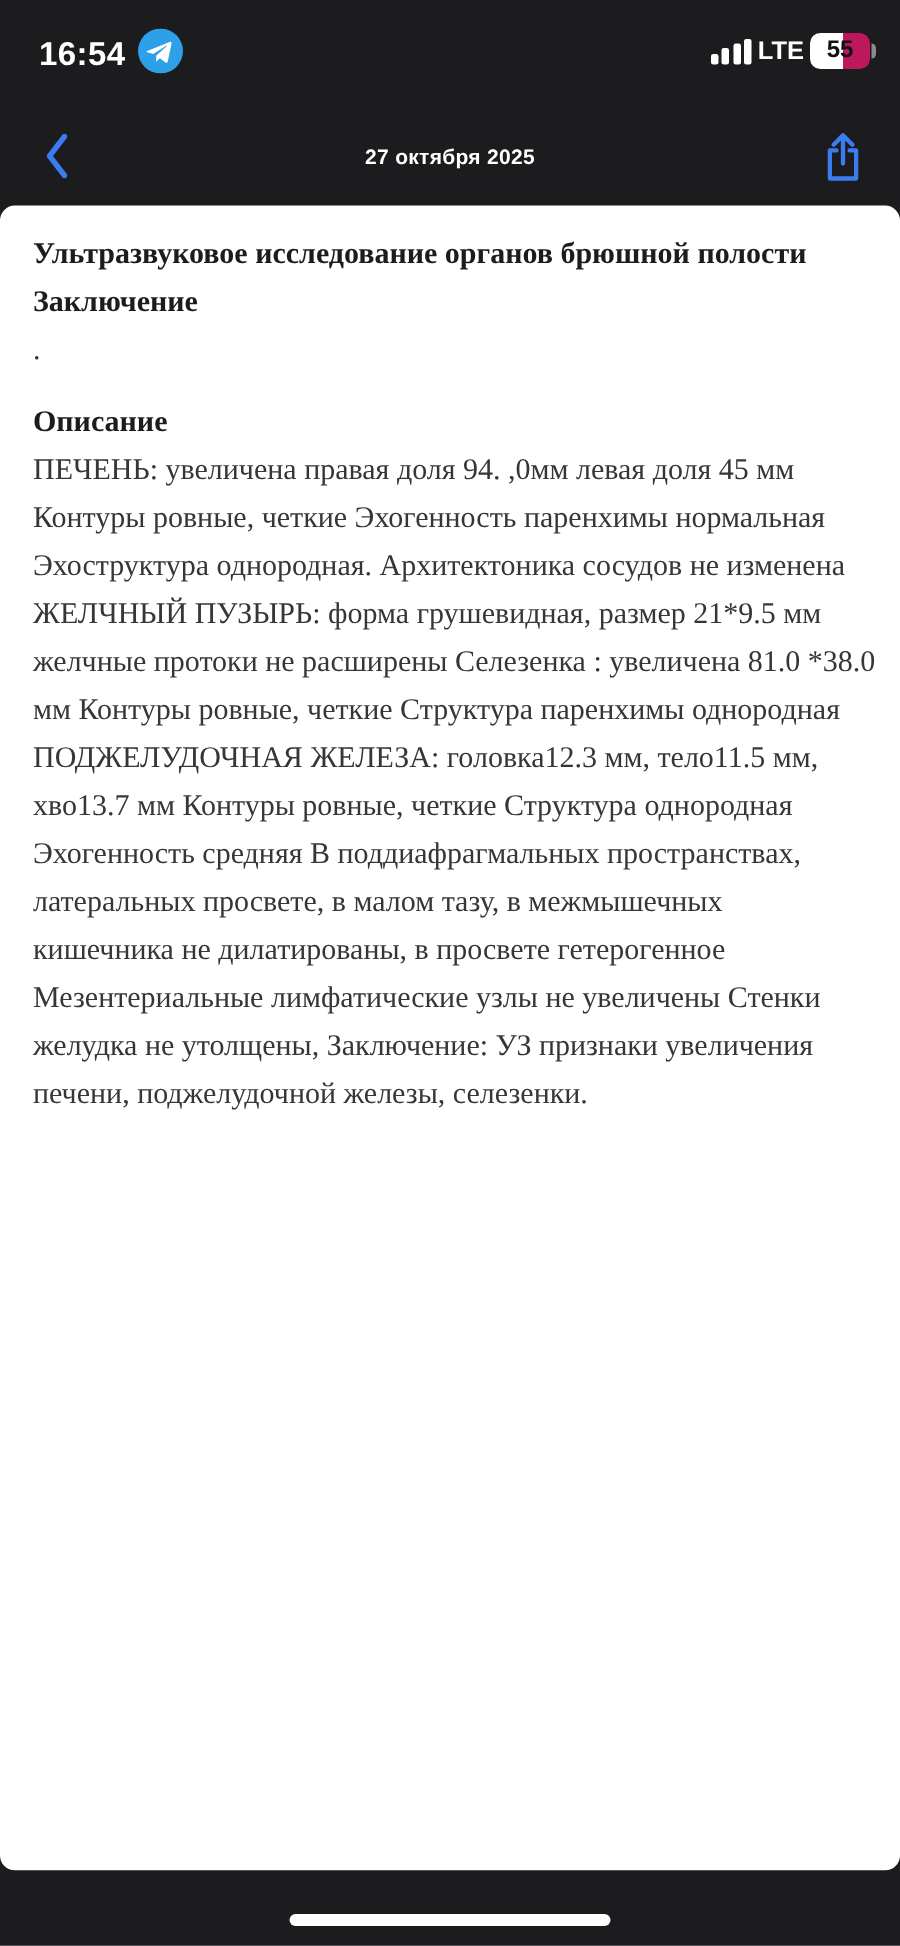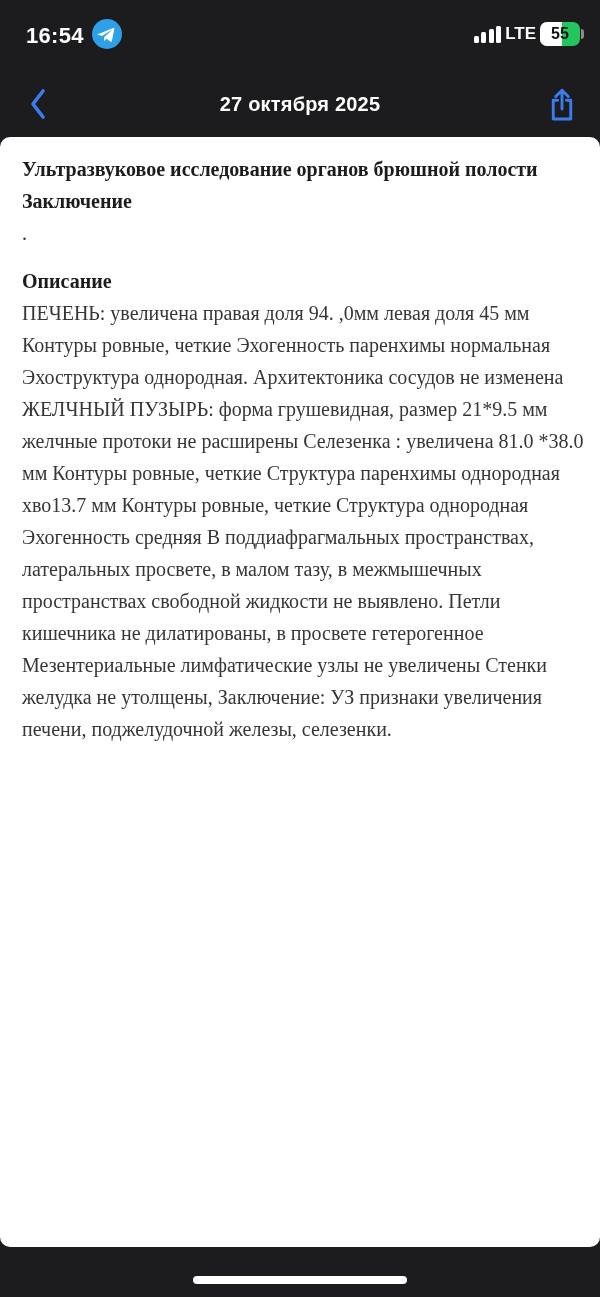--- a/index.html
+++ b/index.html
@@ -30,21 +30,21 @@
   .sb-right{display:flex;align-items:center;gap:4px;}
   .signal{display:flex;align-items:flex-end;gap:2.5px;height:18px;}
   .signal i{display:block;width:5px;background:#fff;border-radius:1.5px;}
   .signal i:nth-child(1){height:7px;}
   .signal i:nth-child(2){height:11px;}
   .signal i:nth-child(3){height:14px;}
   .signal i:nth-child(4){height:17px;}
   .carrier{font-size:17px;font-weight:600;color:#fff;}
   .battery{
     position:relative;width:40px;height:24px;border-radius:7px;
-    background:#22c55e;overflow:visible;
+    background:#be185d;overflow:visible;
   }
   .battery-fill{
     position:absolute;left:0;top:0;bottom:0;width:55%;
     background:#fff;border-radius:7px 0 0 7px;
   }
   .battery-num{
     position:absolute;inset:0;display:flex;align-items:center;justify-content:center;
     font-size:16px;font-weight:700;color:#111;z-index:2;
   }
   .battery-nub{
@@ -54,21 +54,21 @@
   
   .nav-bar{
     position:absolute;top:55px;left:0;right:0;height:82px;
     display:flex;align-items:center;padding:16px 14px 0 14px;
   }
   .nav-btn{
     width:48px;height:48px;background:none;border:none;cursor:pointer;
     display:flex;align-items:center;justify-content:center;
   }
   .nav-title{
-    flex:1;text-align:center;color:#fff;font-size:20px;font-weight:600;
+    flex:1;text-align:center;color:#fff;font-size:14px;font-weight:600;
     letter-spacing:.2px;
   }
   
   .page{
     position:absolute;top:137px;left:0;width:600px;height:1110px;
     background:var(--page-bg);border-radius:10px;
     padding:16px 20px 0 22px;
     font-family:"Liberation Serif", serif;
   }
   .doc-heading{
@@ -139,24 +139,24 @@
   <div class="doc-heading">Заключение</div>
   <div class="doc-line">.</div>
   <div class="doc-heading section-heading">Описание</div>
   <div class="doc-body">
     <div class="doc-body-line">ПЕЧЕНЬ: увеличена правая доля 94. ,0мм левая доля 45 мм</div>
     <div class="doc-body-line">Контуры ровные, четкие Эхогенность паренхимы нормальная</div>
     <div class="doc-body-line">Эхоструктура однородная. Архитектоника сосудов не изменена</div>
     <div class="doc-body-line">ЖЕЛЧНЫЙ ПУЗЫРЬ: форма грушевидная, размер 21*9.5 мм</div>
     <div class="doc-body-line">желчные протоки не расширены Селезенка : увеличена 81.0 *38.0</div>
     <div class="doc-body-line">мм Контуры ровные, четкие Структура паренхимы однородная</div>
+    <div class="doc-body-line">ПОДЖЕЛУДОЧНАЯ ЖЕЛЕЗА: головка12.3 мм, тело11.5 мм,</div>
     <div class="doc-body-line">хво13.7 мм Контуры ровные, четкие Структура однородная</div>
     <div class="doc-body-line">Эхогенность средняя В поддиафрагмальных пространствах,</div>
     <div class="doc-body-line">латеральных просвете, в малом тазу, в межмышечных</div>
-    <div class="doc-body-line">пространствах свободной жидкости не выявлено. Петли</div>
     <div class="doc-body-line">кишечника не дилатированы, в просвете гетерогенное</div>
     <div class="doc-body-line">Мезентериальные лимфатические узлы не увеличены Стенки</div>
     <div class="doc-body-line">желудка не утолщены, Заключение: УЗ признаки увеличения</div>
     <div class="doc-body-line">печени, поджелудочной железы, селезенки.</div>
   </div>
 </div>
 
 <div class="bottom-bar">
   <div class="home-indicator"></div>
 </div>

